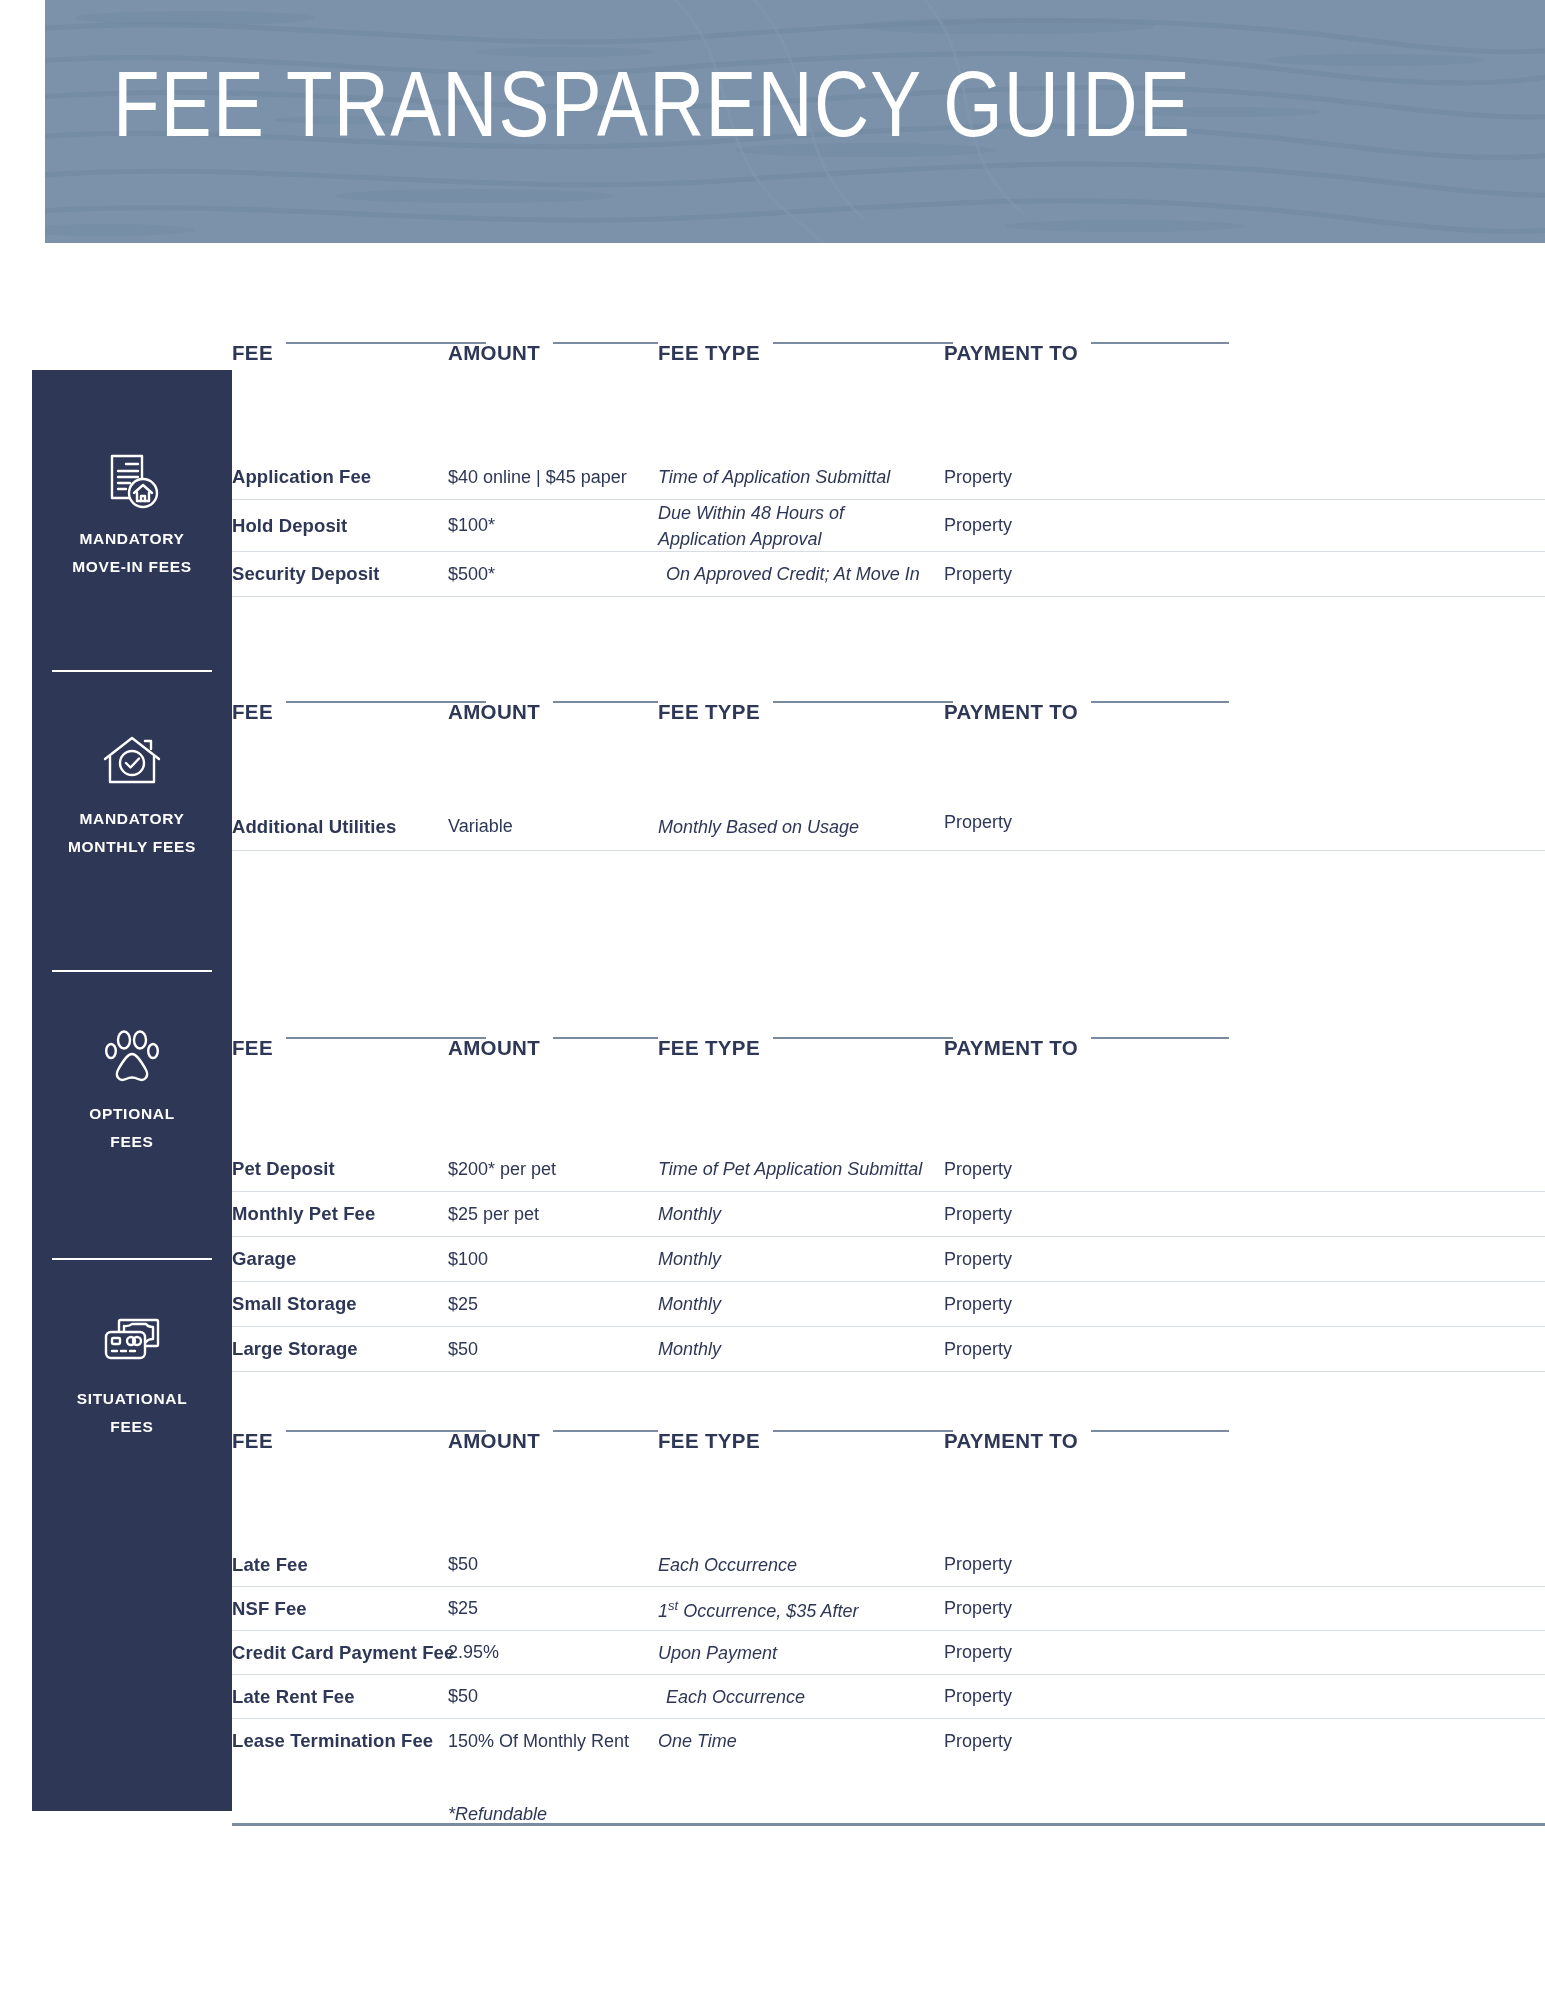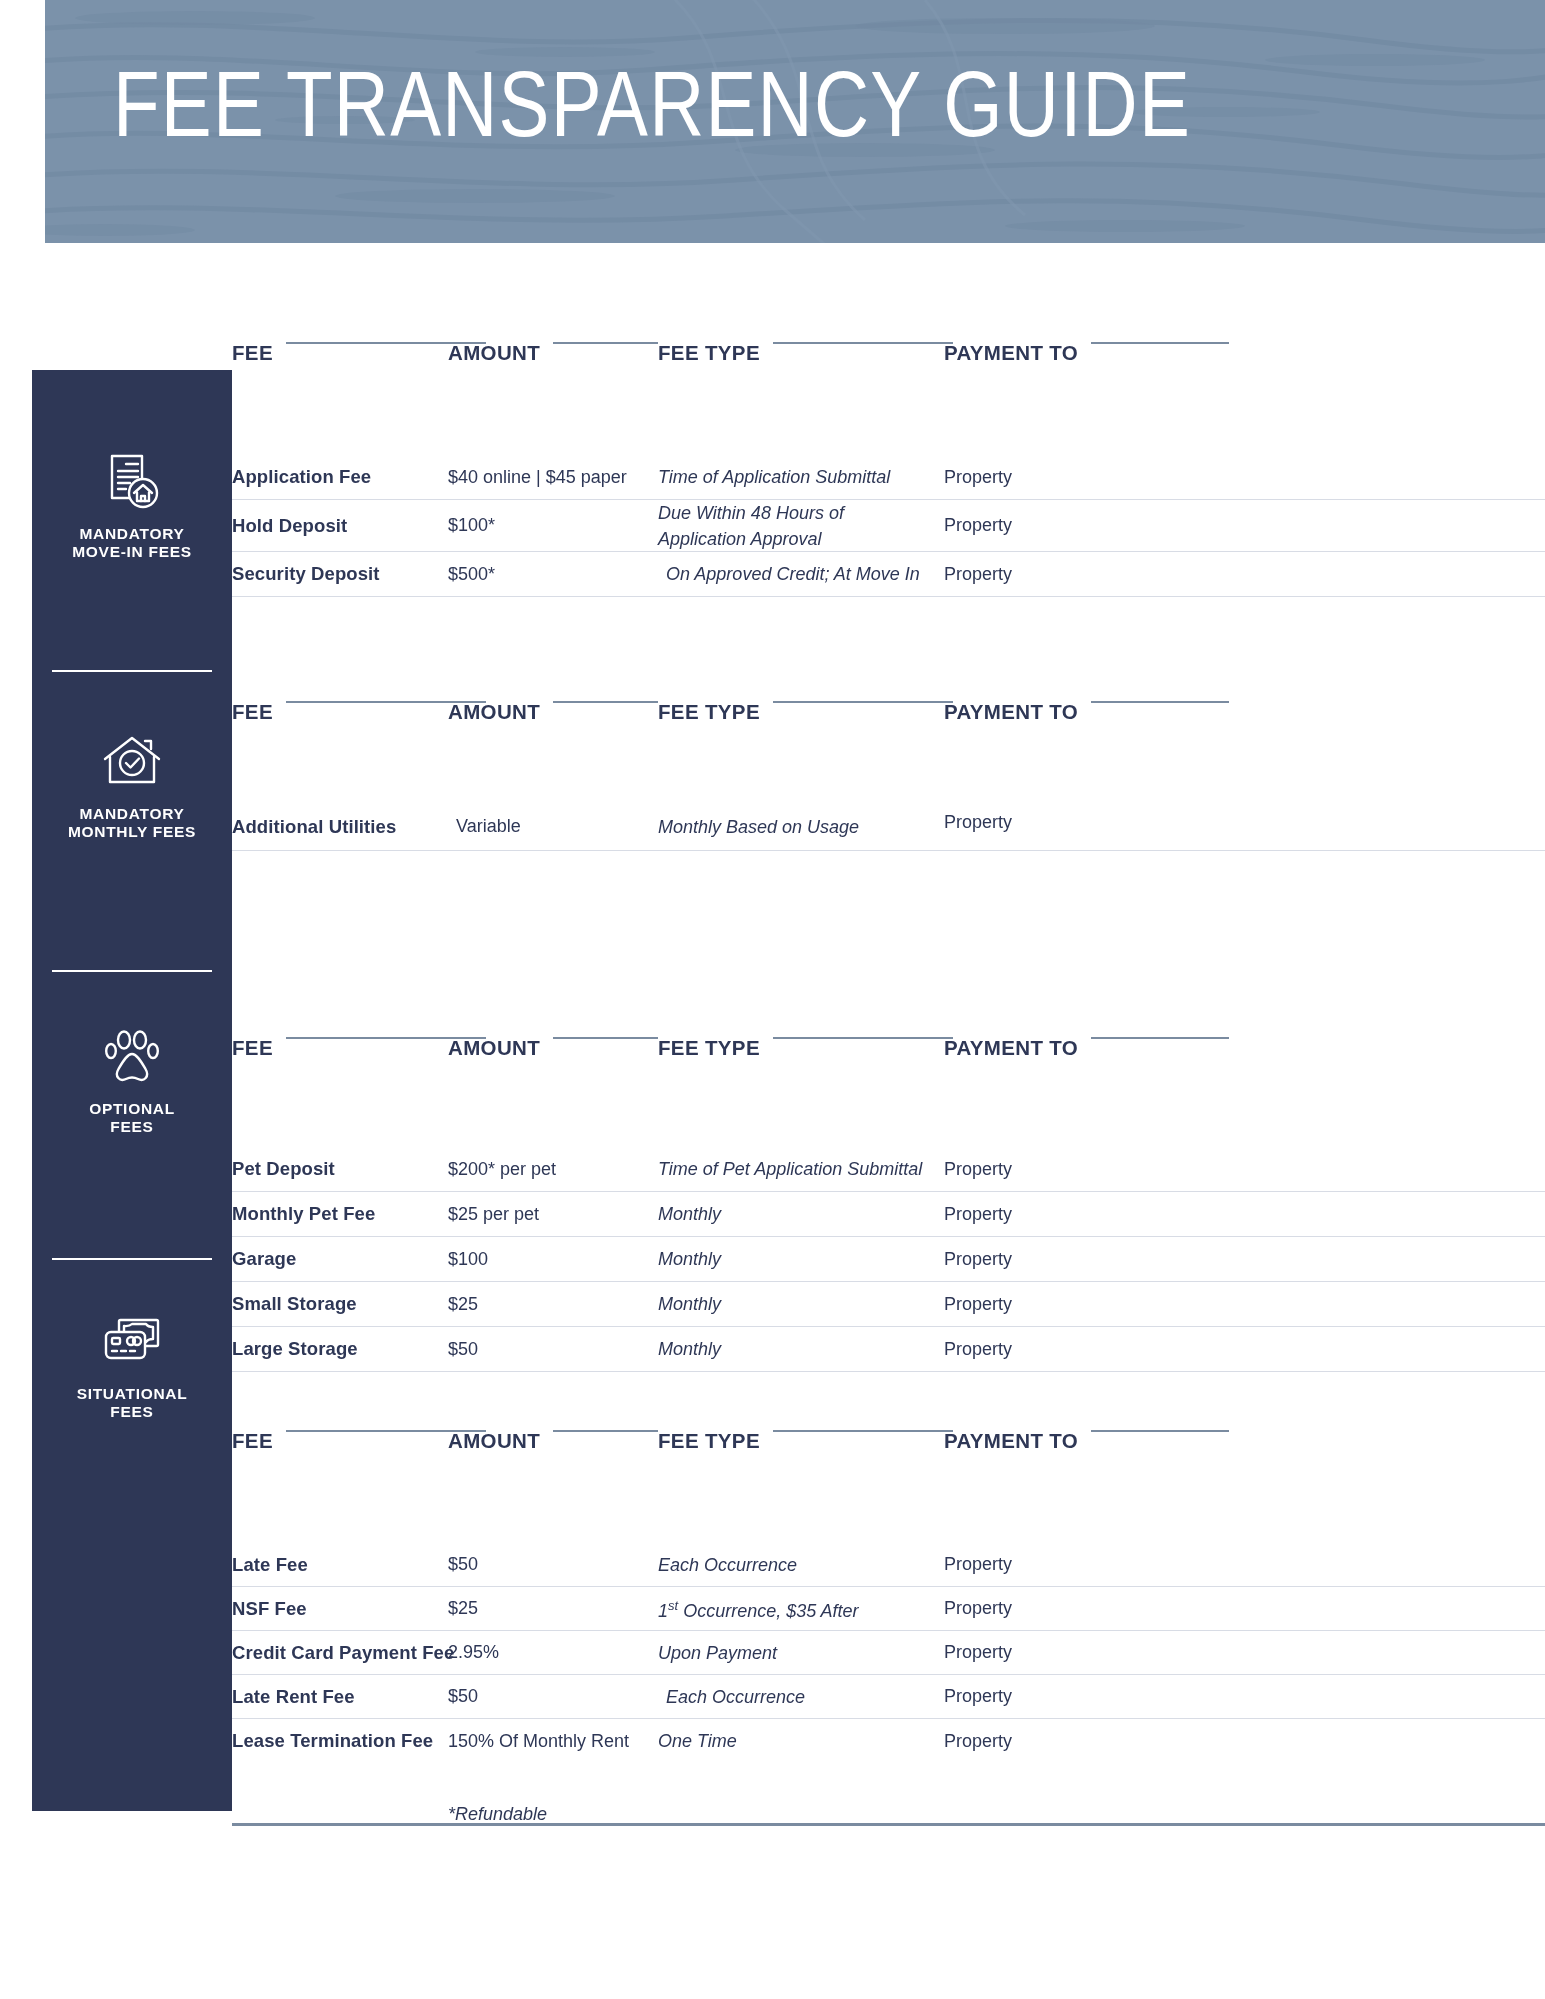--- a/index.html
+++ b/index.html
@@ -72,21 +72,21 @@
   .side-icon {
     width: 64px;
     height: 64px;
     display: block;
     margin-bottom: 11px;
   }
   .side-icon svg { display: block; width: 64px; height: 64px; }
   .side-label {
     color: #ffffff;
     font-size: 15.5px;
-    line-height: 18px;
+    line-height: 28px;
     font-weight: 700;
     letter-spacing: 0.7px;
     text-align: center;
     text-transform: uppercase;
     white-space: pre-line;
   }
   .side-div {
     position: absolute;
     left: 20px;
     width: 160px;
@@ -349,21 +349,21 @@
         <span class="hdr-rule" style="width:180px;"></span>
       </div>
       <div class="hdr-cell" style="left:712px;">
         <span class="hdr-text">PAYMENT TO</span>
         <span class="hdr-rule" style="width:138px;"></span>
       </div>
     </div>
 
     <div class="row" style="top:803px;height:48px;">
       <span class="cell c-fee" style="left:0px;">Additional Utilities</span>
-      <span class="cell c-amt" style="left:216px;margin-left:8px;">Variable</span>
+      <span class="cell c-amt" style="left:216px;">Variable</span>
       <span class="cell c-type" style="left:426px;">Monthly Based on Usage</span>
       <span class="cell c-pay" style="left:712px;top:-4px;">Property</span>
     </div>
 
     <div class="hdr" style="top:1037px;">
       <div class="hdr-cell" style="left:0px;">
         <span class="hdr-text">FEE</span>
         <span class="hdr-rule" style="width:200px;"></span>
       </div>
       <div class="hdr-cell" style="left:216px;">

